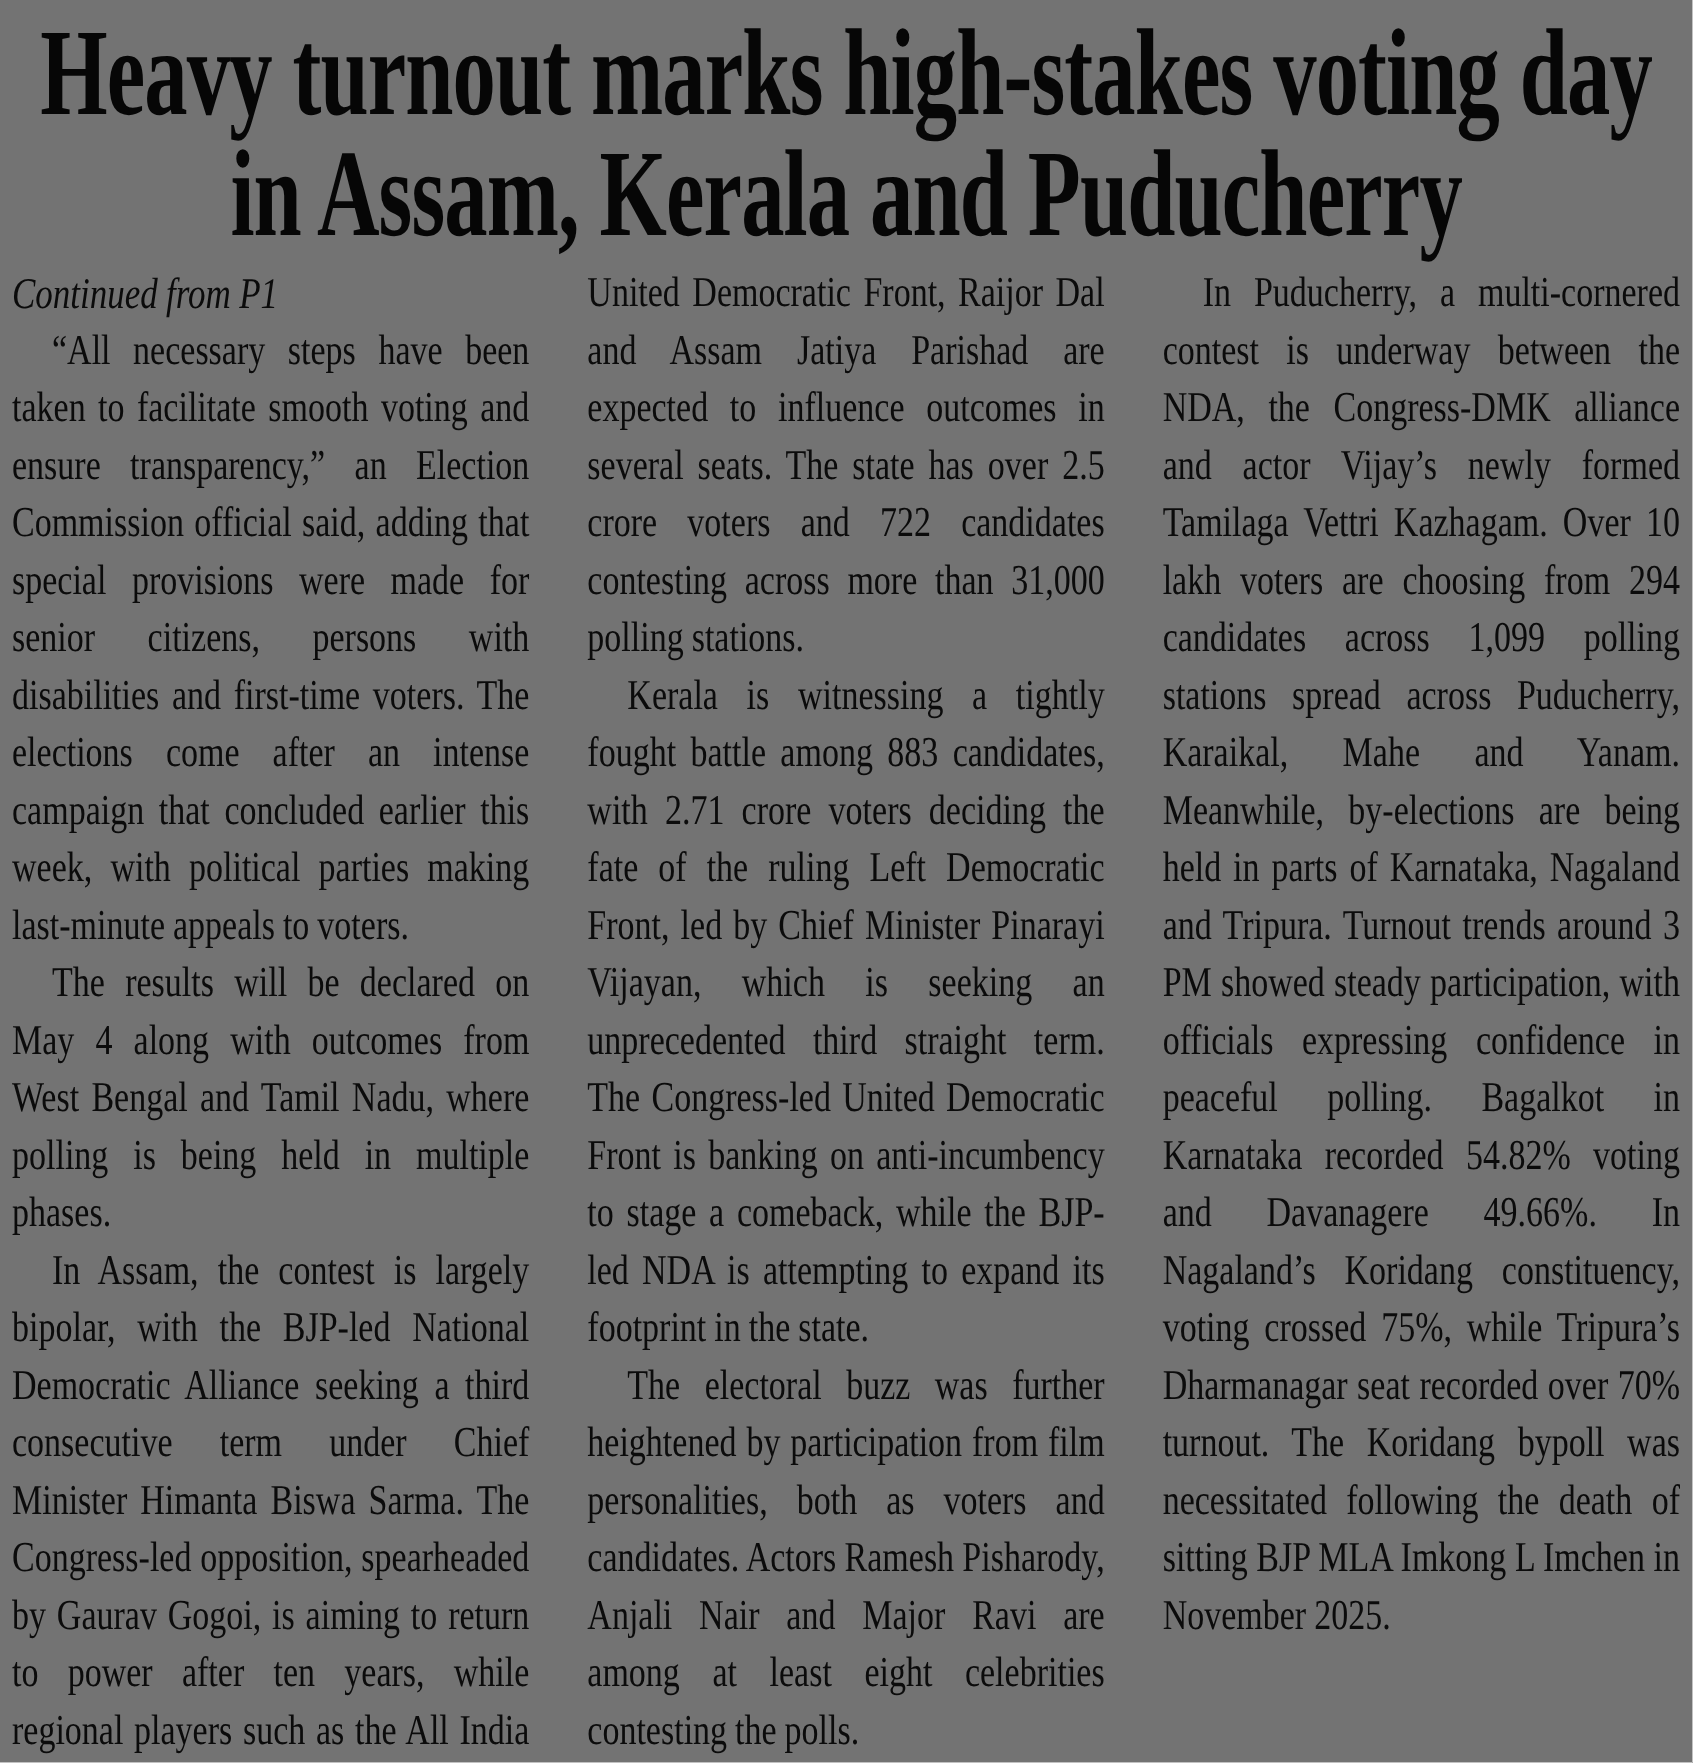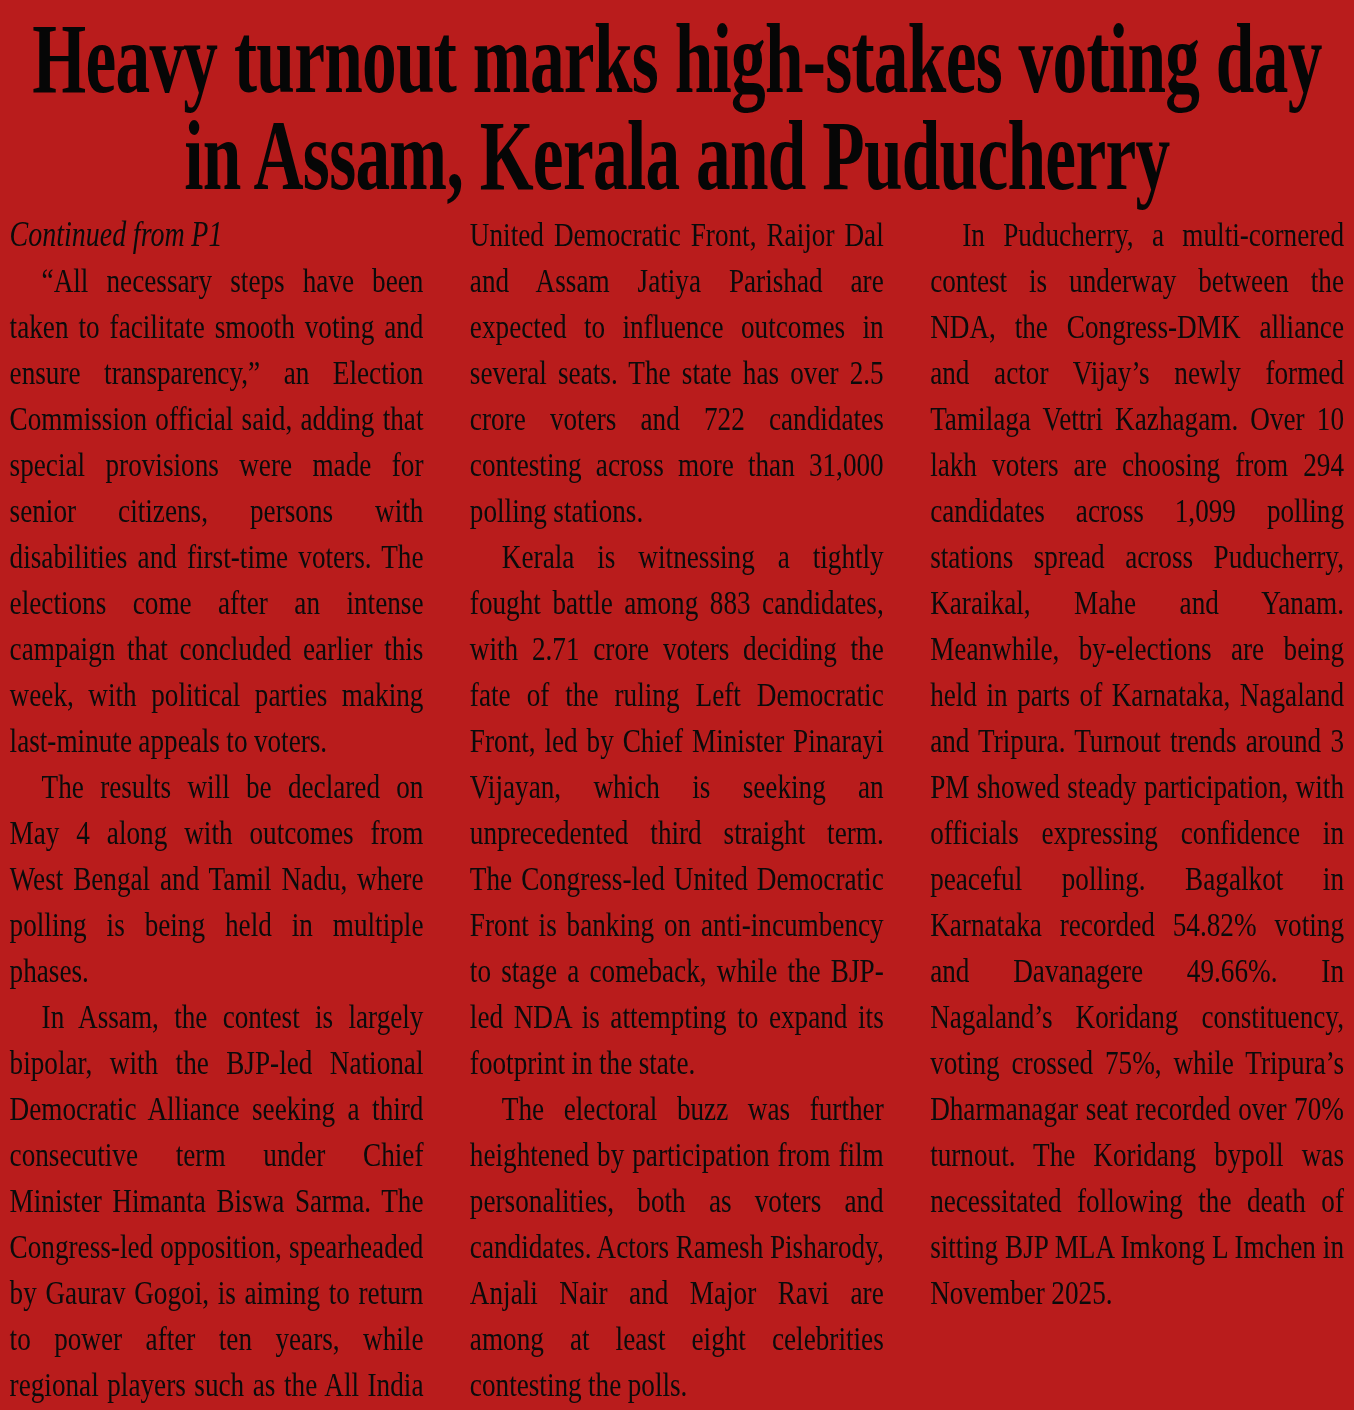--- a/index.html
+++ b/index.html
@@ -4,21 +4,21 @@
 <style>
   html, body {
     margin: 0;
     padding: 0;
     background: #ffffff;
   }
   .page {
     position: relative;
     width: 1354px;
     height: 1410px;
-    background: #b91c1c;
+    background: #737373;
     color: #0b0b0b;
     overflow: hidden;
     font-family: "Liberation Serif", serif;
   }
   
   .headline-scale {
     width: 1934px;
     transform: scaleX(0.70);
     transform-origin: 0 0;
   }

